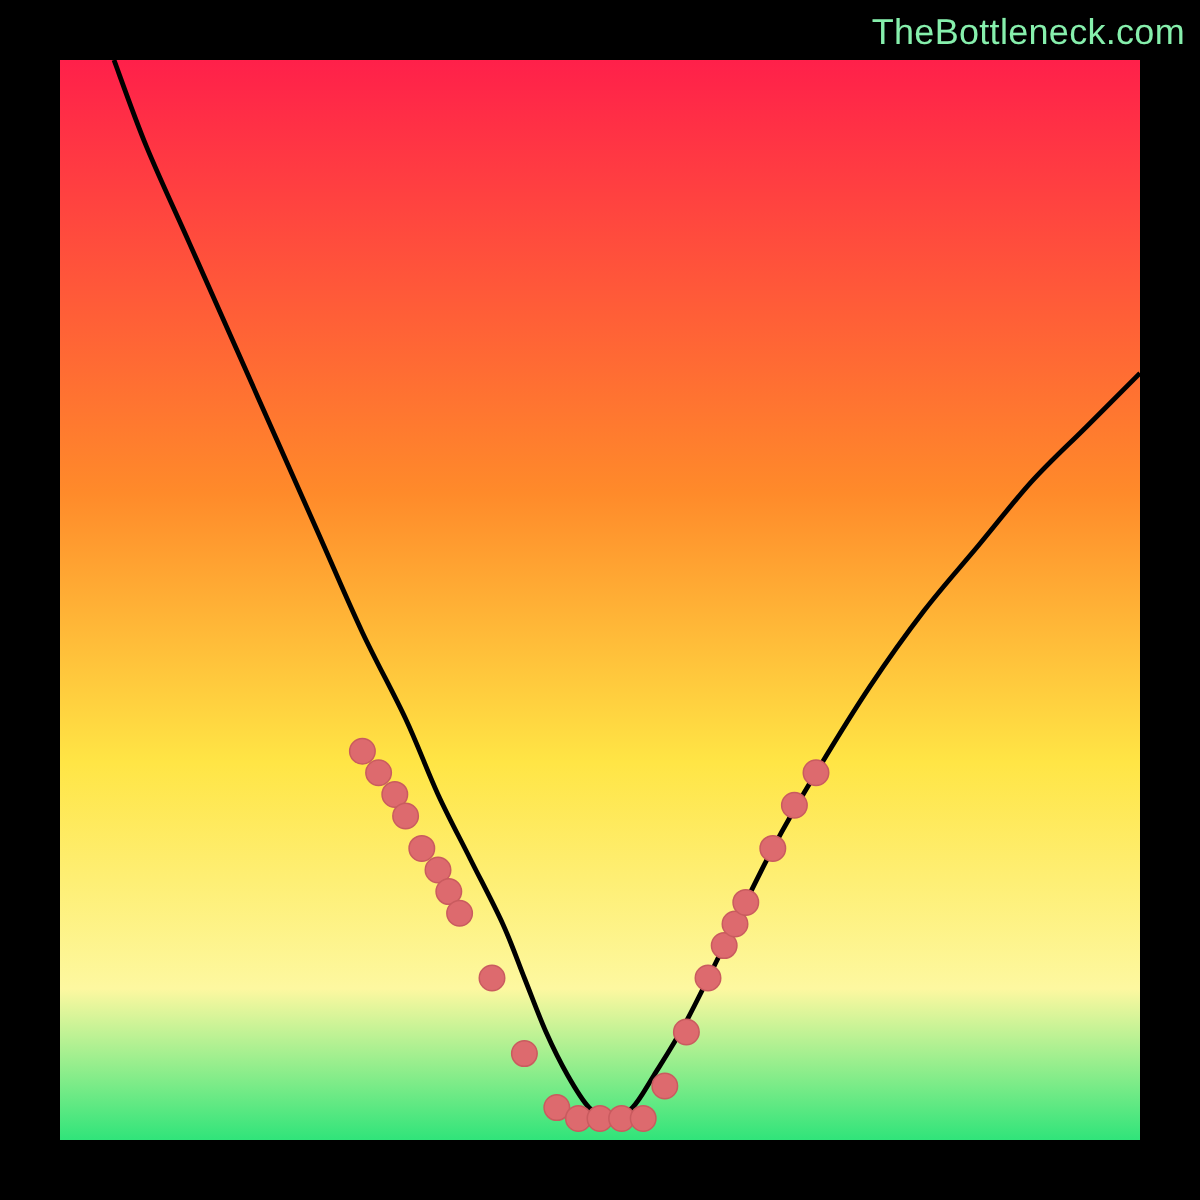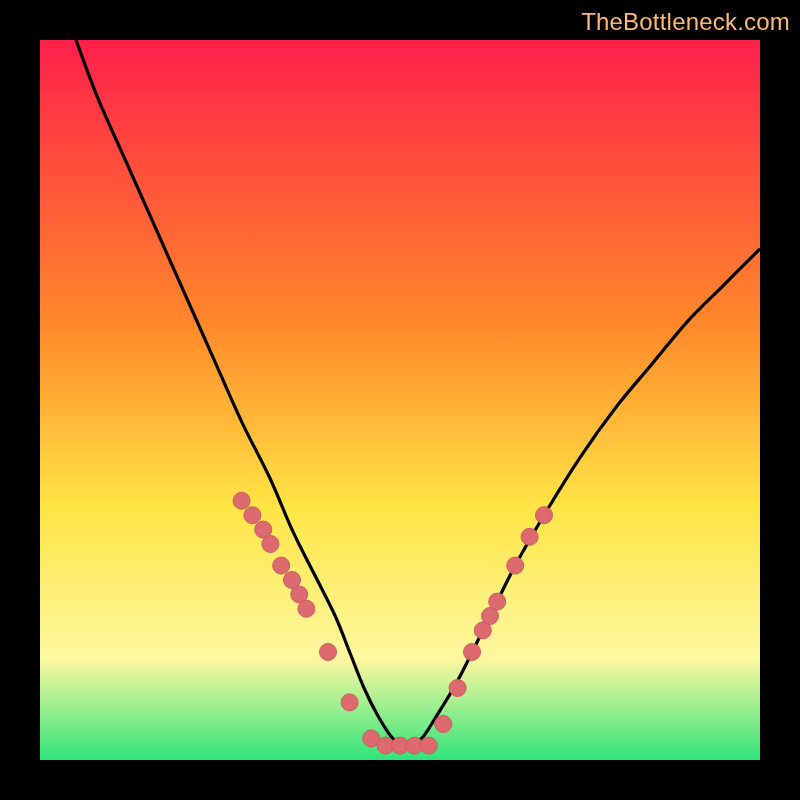--- a/index.html
+++ b/index.html
@@ -23,21 +23,21 @@
     position: absolute;
     left: 40px;
     top: 40px;
     width: 720px;
     height: 720px;
   }
   .watermark {
     position: absolute;
     top: 8px;
     right: 10px;
-    color: #fdba74;
+    color: #86efac;
     font-size: 24px;
     font-weight: 500;
     letter-spacing: 0.2px;
   }
   svg { display: block; }
 </style>
 </head>
 <body>
 
 <div class="frame">

